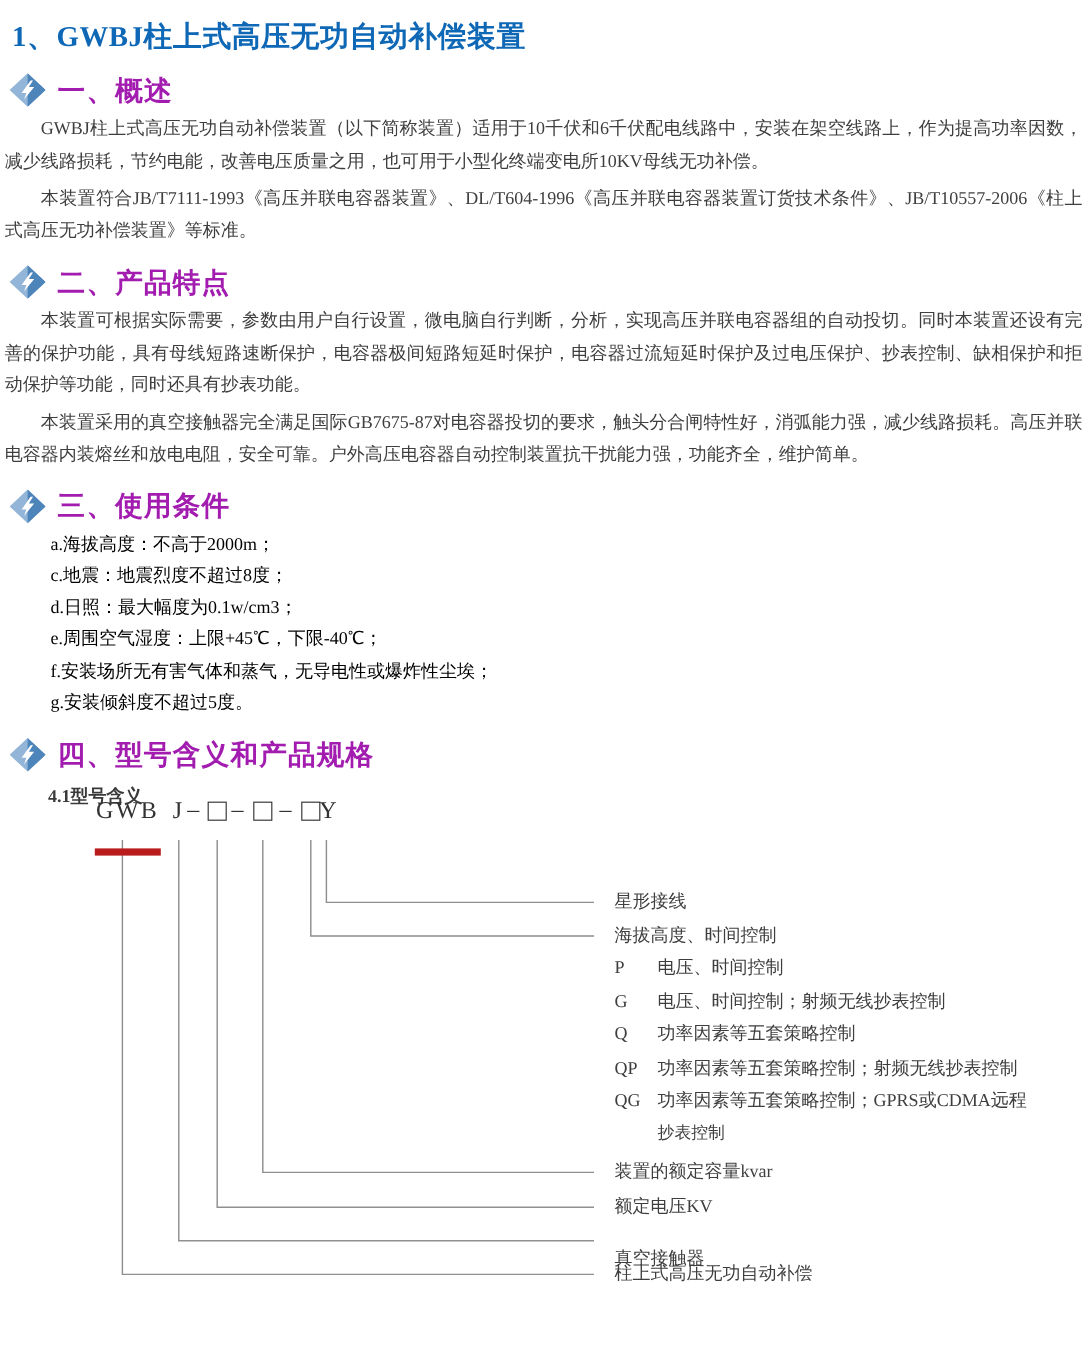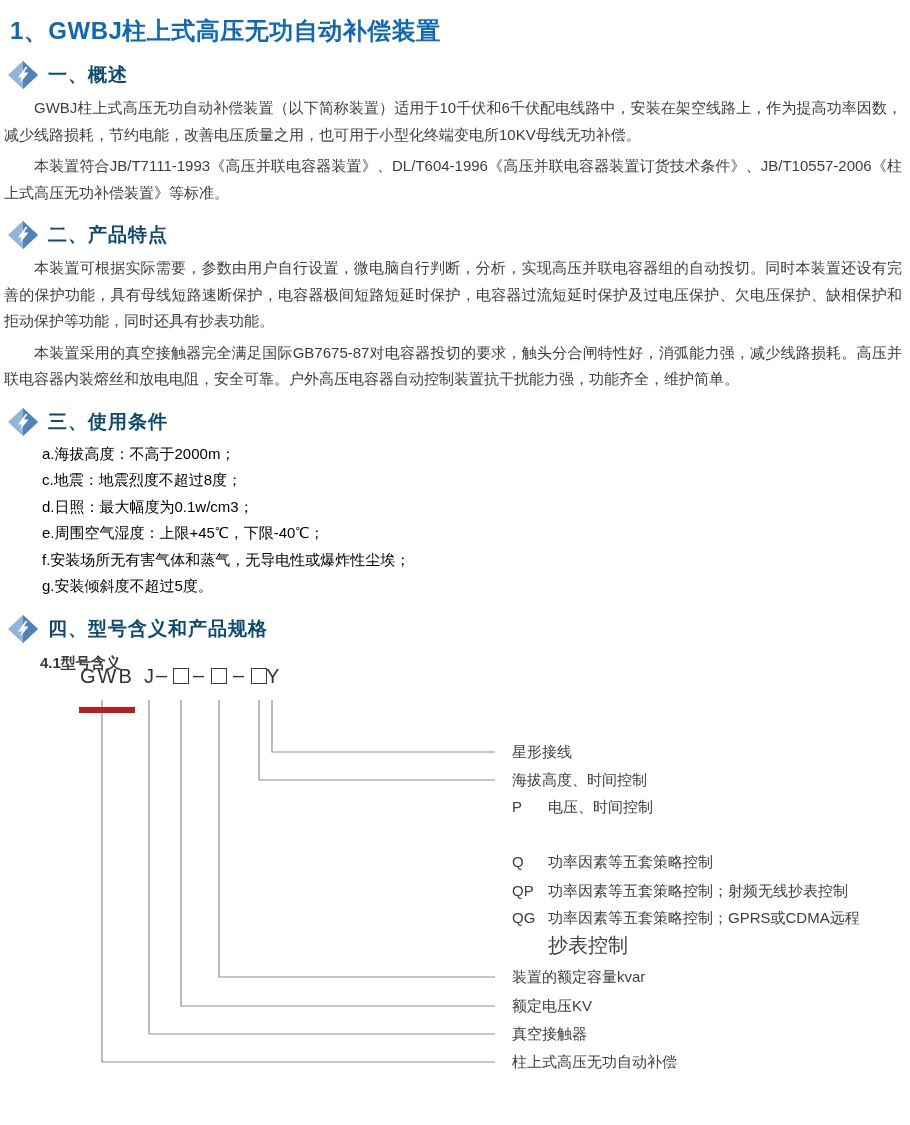--- a/index.html
+++ b/index.html
@@ -1,43 +1,43 @@
 <!DOCTYPE html>
 <html><head>
 <meta charset="utf-8">
 <style>
   html,body{margin:0;padding:0;background:#ffffff;}
   .page{
     position:relative;
     width:910px;
     height:1125px;
     background:#ffffff;
-    font-family:Liberation Sans, sans-serif;
+    font-family:Liberation Serif, serif;
     color:#3e3e3e;
     overflow:hidden;
   }
   .page-title{
     margin:16px 0 0 10px;
     font-size:24px;
     line-height:30px;
     font-weight:bold;
     color:#0e68b6;
     letter-spacing:0.5px;
   }
   .sec-header{
     display:flex;
     align-items:center;
     gap:10px;
     margin:14px 0 2px 8px;
     height:30px;
   }
   .sec-title{
-    font-size:19px;
+    font-size:23px;
     font-weight:bold;
-    color:#0c4a6e;
+    color:#a21caf;
     letter-spacing:1px;
   }
   .icon-wrap{width:30px;height:28px;flex:0 0 auto;}
   .para{
     margin:5px 8px 0 4px;
     font-size:15px;
     line-height:26.5px;
     text-indent:2em;
     text-align:justify;
     color:#3e3e3e;
@@ -96,21 +96,21 @@
     left:512px;
     font-size:15px;
     line-height:20px;
     color:#3e3e3e;
     white-space:nowrap;
   }
   .opt-code{display:inline-block;width:36px;color:#3e3e3e;}
   .opt-wrap2{
     position:absolute;
     left:548px;
-    font-size:20px;
+    font-size:14px;
     line-height:20px;
     color:#3e3e3e;
     white-space:nowrap;
   }
 </style>
 </head>
 <body>
 
 <div class="page">
 
@@ -132,21 +132,21 @@
   <div class="sec-header">
     <span class="icon-wrap">
       <svg width="30" height="28" viewBox="0 0 30 28">
         <polygon points="15,0 30,14 15,28 0,14" fill="#93b5d8"></polygon>
         <polygon points="15,0 30,14 15,28" fill="#4d84ba"></polygon>
         <polygon points="17.5,6 10,16.5 14,16.5 12,22 20.5,11.5 16,11.5 19.5,6" fill="#ffffff"></polygon>
       </svg>
     </span>
     <span class="sec-title">二、产品特点</span>
   </div>
-  <p class="para">本装置可根据实际需要，参数由用户自行设置，微电脑自行判断，分析，实现高压并联电容器组的自动投切。同时本装置还设有完善的保护功能，具有母线短路速断保护，电容器极间短路短延时保护，电容器过流短延时保护及过电压保护、欠电压保护、缺相保护和拒动保护等功能，同时还具有抄表功能。</p>
+  <p class="para">本装置可根据实际需要，参数由用户自行设置，微电脑自行判断，分析，实现高压并联电容器组的自动投切。同时本装置还设有完善的保护功能，具有母线短路速断保护，电容器极间短路短延时保护，电容器过流短延时保护及过电压保护、抄表控制、缺相保护和拒动保护等功能，同时还具有抄表功能。</p>
   <p class="para">本装置采用的真空接触器完全满足国际GB7675-87对电容器投切的要求，触头分合闸特性好，消弧能力强，减少线路损耗。高压并联电容器内装熔丝和放电电阻，安全可靠。户外高压电容器自动控制装置抗干扰能力强，功能齐全，维护简单。</p>
 
   <div class="sec-header">
     <span class="icon-wrap">
       <svg width="30" height="28" viewBox="0 0 30 28">
         <polygon points="15,0 30,14 15,28 0,14" fill="#93b5d8"></polygon>
         <polygon points="15,0 30,14 15,28" fill="#4d84ba"></polygon>
         <polygon points="17.5,6 10,16.5 14,16.5 12,22 20.5,11.5 16,11.5 19.5,6" fill="#ffffff"></polygon>
       </svg>
     </span>
@@ -191,26 +191,29 @@
     <span class="m-el m-dash m-dash2">–</span>
     <span class="m-box m-box2"></span>
     <span class="m-el m-dash m-dash3">–</span>
     <span class="m-box m-box3"></span>
     <span class="m-el m-suffix">Y</span>
 
     <div class="dg-label" style="top:97px">星形接线</div>
     <div class="dg-label" style="top:125px">海拔高度、时间控制</div>
     <div class="dg-label" style="top:322px">装置的额定容量kvar</div>
     <div class="dg-label" style="top:351px">额定电压KV</div>
-    <div class="dg-label" style="top:379px">真空接触器</div>
+    <div class="dg-label" style="top:394px">真空接触器</div>
     <div class="dg-label" style="top:407px">柱上式高压无功自动补偿</div>
 
     <div class="opt-row" style="top:152px">
       <span class="opt-code">P</span><span class="opt-desc">电压、时间控制</span>
     </div>
+    <div class="opt-row" style="top:180px">
+      <span class="opt-code">G</span><span class="opt-desc">电压、时间控制；射频无线抄表控制</span>
+    </div>
     <div class="opt-row" style="top:207px">
       <span class="opt-code">Q</span><span class="opt-desc">功率因素等五套策略控制</span>
     </div>
     <div class="opt-row" style="top:263px">
       <span class="opt-code">QG</span><span class="opt-desc">功率因素等五套策略控制；GPRS或CDMA远程</span>
     </div>
     <div class="opt-row" style="top:236px">
       <span class="opt-code">QP</span><span class="opt-desc">功率因素等五套策略控制；射频无线抄表控制</span>
     </div>
     <div class="opt-wrap2" style="top:290px">抄表控制</div>

